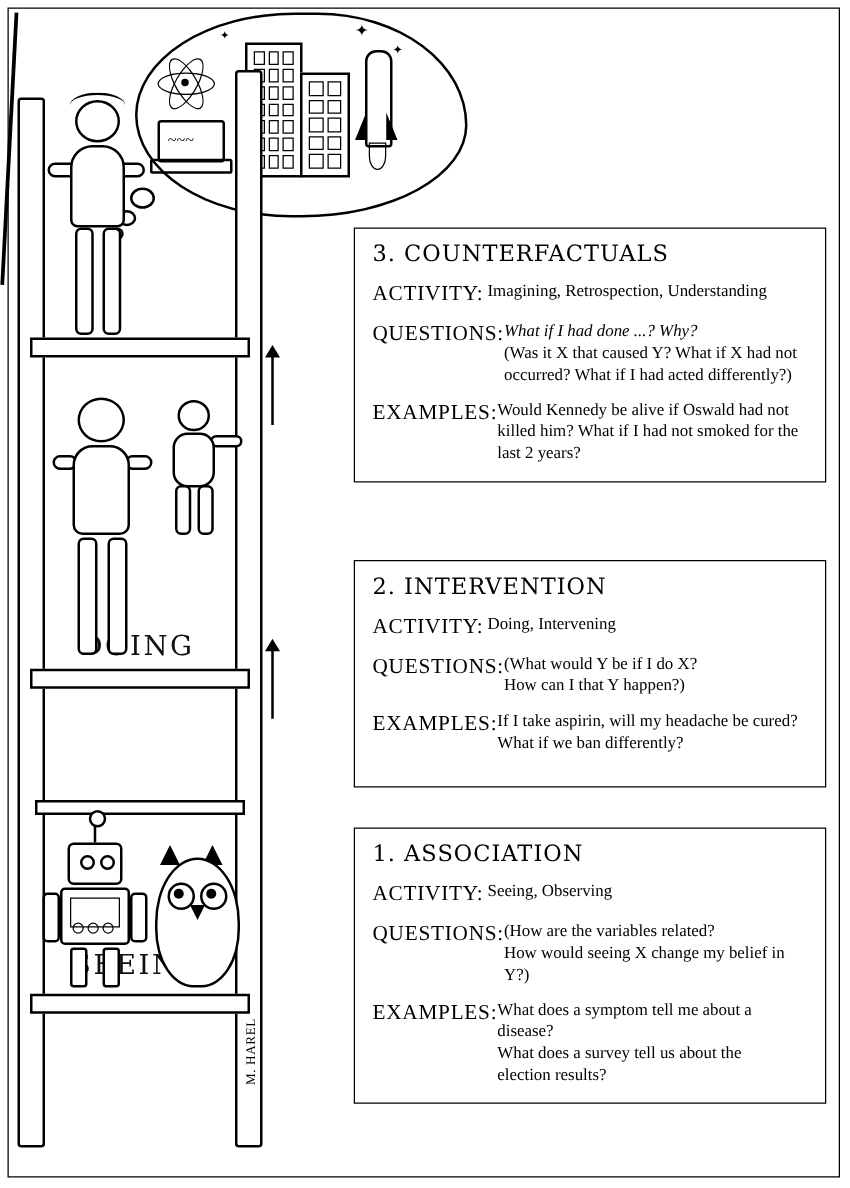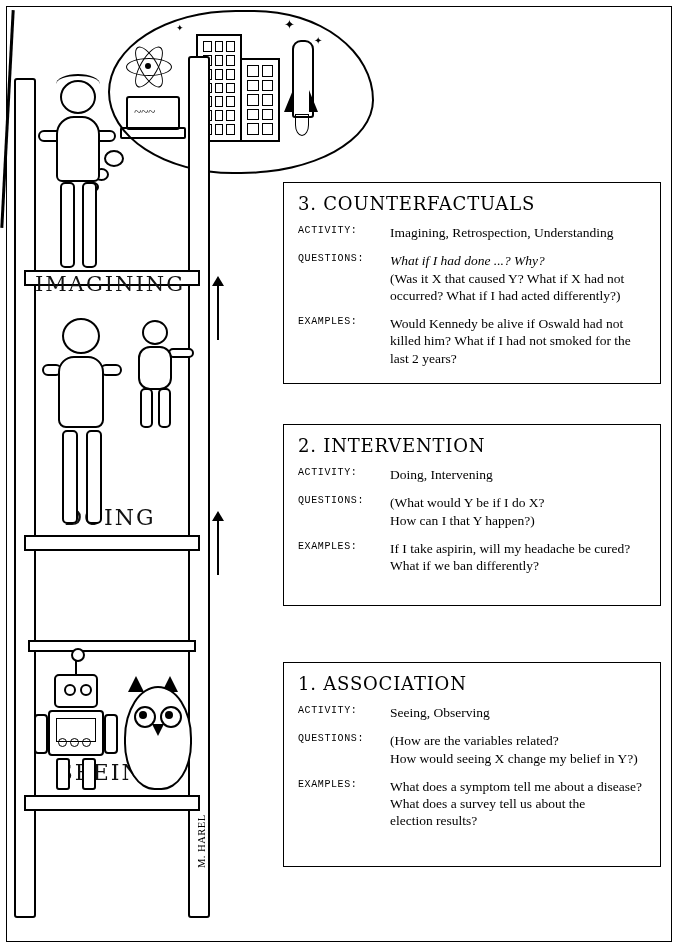--- a/index.html
+++ b/index.html
@@ -246,39 +246,39 @@
   .panel {
     position: absolute;
     left: 283px;
     width: 378px;
     border: 1.6px solid #000;
     background: #fff;
     box-sizing: border-box;
     padding: 10px 12px 12px 14px;
   }
   .panel-3 { top: 182px; min-height: 202px; }
-  .panel-2 { top: 424px; min-height: 182px; }
+  .panel-2 { top: 448px; min-height: 182px; }
   .panel-1 { top: 662px; min-height: 205px; }
 
   .panel-title {
     font-family: "DejaVu Serif", serif;
     font-size: 18px;
     letter-spacing: 0.8px;
     margin: 0 0 10px 0;
   }
   .row {
     display: flex;
     align-items: flex-start;
     margin-bottom: 11px;
   }
   .row:last-child { margin-bottom: 2px; }
   .row-label {
     flex: 0 0 92px;
-    font-family: Liberation Mono, monospace;
-    font-size: 10px;
+    font-family: Liberation Serif, serif;
+    font-size: 17px;
     letter-spacing: 0.6px;
     padding-top: 1px;
   }
   .row-body {
     flex: 1 1 auto;
     font-family: "Liberation Serif", serif;
     font-size: 13.5px;
     line-height: 1.28;
   }
   .row-body .em {
@@ -374,21 +374,20 @@
   <div class="star st2">✦</div>
   <div class="star st3">✦</div>
 
   <div class="ladder-rail rail-left"></div>
   <div class="ladder-rail rail-right"></div>
   <div class="rung rung-3"></div>
   <div class="rung rung-2"></div>
   <div class="rung rung-0"></div>
   <div class="rung rung-1"></div>
 
-  <div class="rung-label label-imagining">IMAGINING</div>
   <div class="rung-label label-doing">DOING</div>
   <div class="rung-label label-seeing">SEEING</div>
 
   <div class="arrow arrow-a"></div>
   <div class="arrow arrow-b"></div>
 
   <div class="figure fig-imagining">
     <div class="limb arm-l"></div>
     <div class="limb arm-r"></div>
     <div class="torso"></div>

